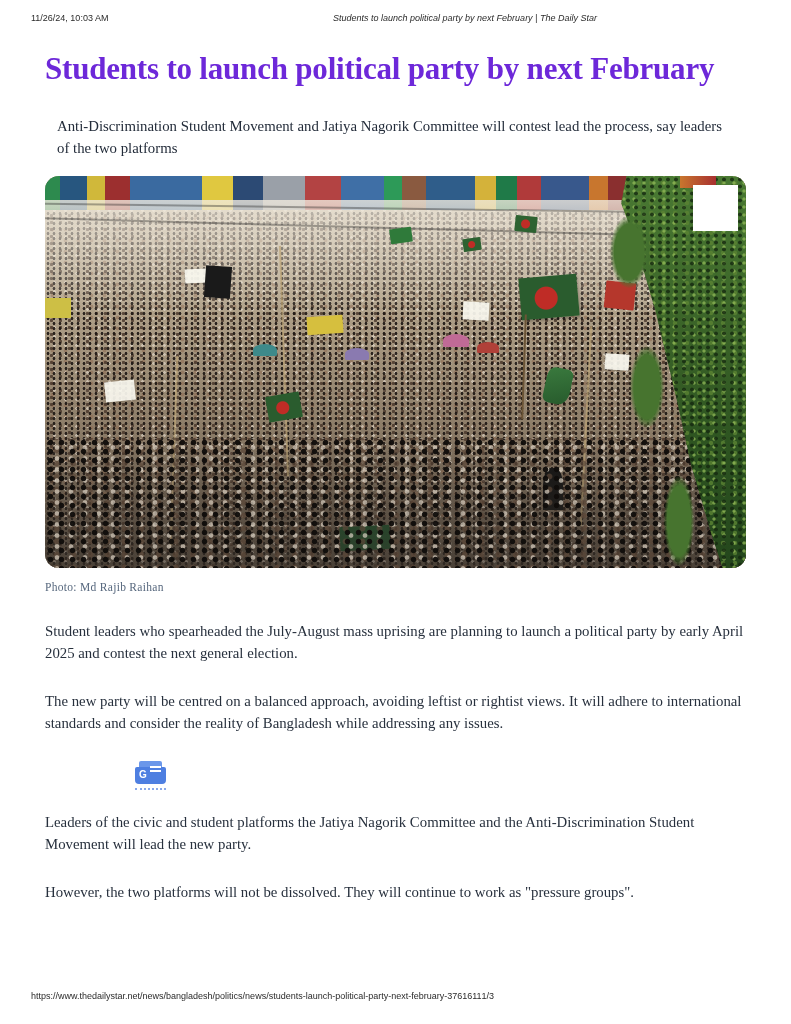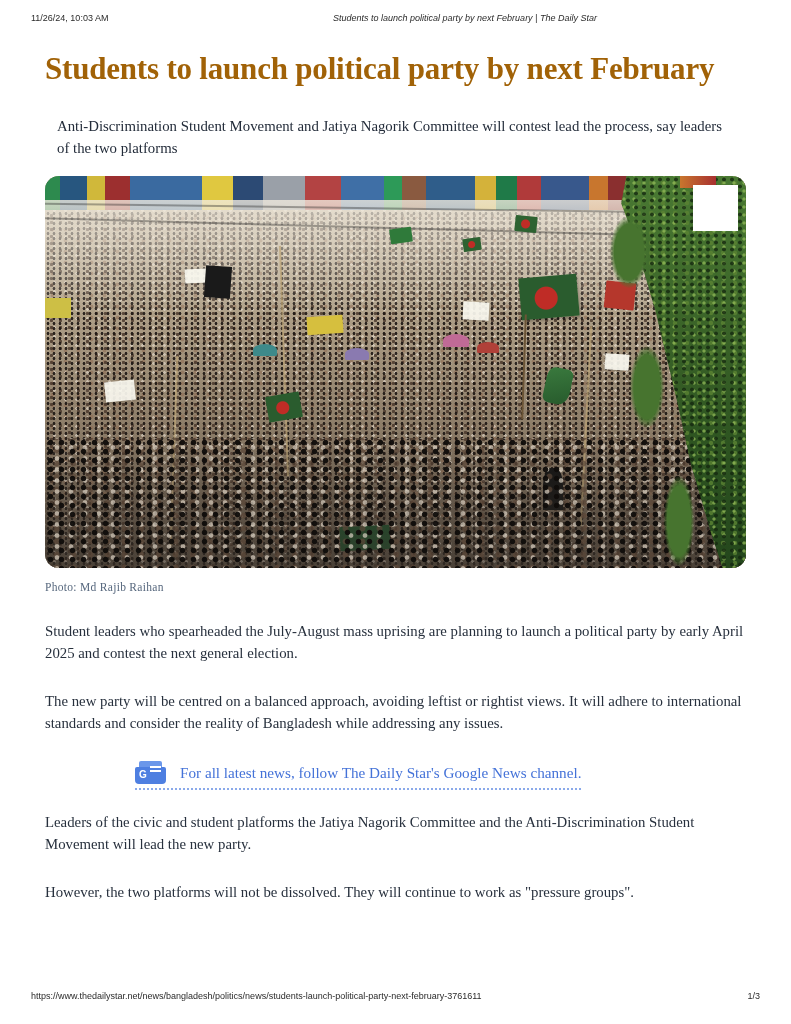--- a/index.html
+++ b/index.html
@@ -14,28 +14,28 @@
   
   .print-header {
     position: absolute; top: 13px; left: 31px; right: 31px; height: 12px;
     font-family: "Liberation Sans", sans-serif; font-size: 9px; color: #2b2b2b;
   }
   .print-header .dt { position: absolute; left: 0; top: 0; }
   .print-header .doc { position: absolute; left: 434px; top: 0; transform: translateX(-50%); white-space: nowrap; font-style: italic; }
   .print-footer {
     position: absolute; bottom: 21px; left: 31px; right: 31px; height: 12px;
     font-family: "Liberation Sans", sans-serif; font-size: 9px; color: #2b2b2b;
-    display: flex; justify-content: space-between;
+    display: flex; 
   }
 
   
   .article { position: absolute; top: 47px; left: 45px; width: 701px; }
   h1.title {
     font-size: 31px; line-height: 43px; font-weight: bold;
-    color: #a16207; letter-spacing: -0.2px;
+    color: #6d28d9; letter-spacing: -0.2px;
   }
   .subtitle {
     margin-top: 25px; padding-left: 12px; width: 688px;
     font-size: 14.8px; line-height: 22px; color: #232c3a;
   }
   figure { margin-top: 17px; }
   .photo {
     width: 701px; height: 392px; border-radius: 14px;
     position: relative; overflow: hidden; background: #b3a48c;
   }
@@ -227,21 +227,20 @@
 
     <p class="body-para">The new party will be centred on a balanced approach, avoiding leftist or rightist views. It will adhere to international standards and consider the reality of Bangladesh while addressing any issues.</p>
 
     <div class="gnews-row">
       <span class="gnews-inner">
         <span class="gnews-icon">
           <span class="gn-back"></span>
           <span class="gn-body"></span>
           <span class="gn-lines"></span>
         </span>
-        <a class="gnews-link">For all latest news, follow The Daily Star's Google News channel.</a>
       </span>
     </div>
 
     <p class="body-para">Leaders of the civic and student platforms the Jatiya Nagorik Committee and the Anti-Discrimination Student Movement will lead the new party.</p>
 
     <p class="body-para">However, the two platforms will not be dissolved. They will continue to work as "pressure groups".</p>
   </main>
 
   <footer class="print-footer">
     <span>https://www.thedailystar.net/news/bangladesh/politics/news/students-launch-political-party-next-february-3761611</span>

